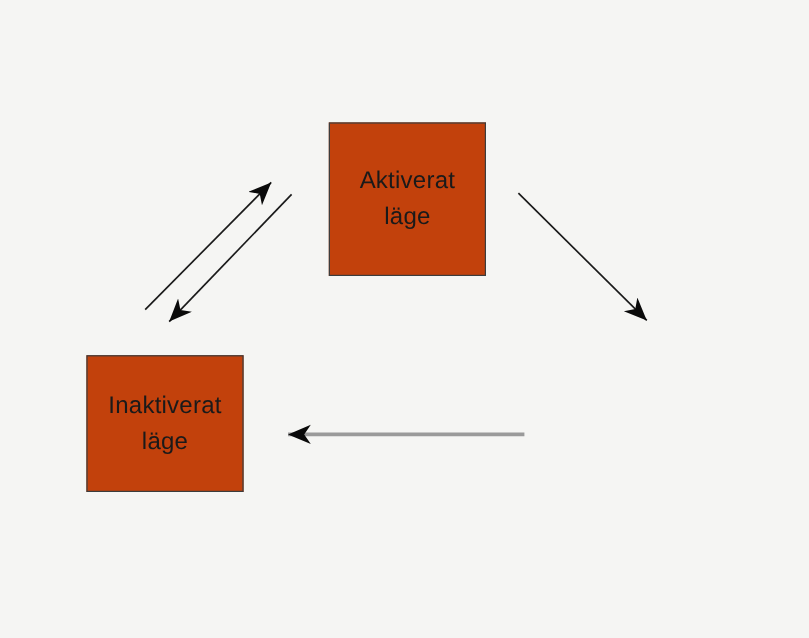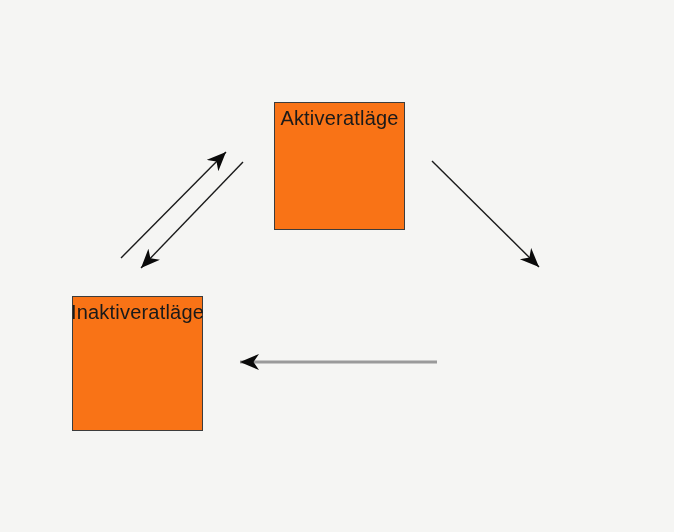--- a/index.html
+++ b/index.html
@@ -22,34 +22,35 @@
     position: absolute;
     left: 0;
     top: 0;
     width: 674px;
     height: 532px;
     pointer-events: none;
   }
   .node {
     position: absolute;
     box-sizing: border-box;
-    background: #f97316;
+    background: #c2410c;
     border: 1.5px solid #3c3c3c;
     display: flex;
-    flex-direction: row;
+    flex-direction: column;
+    align-items: center;
     justify-content: center;
     text-align: center;
     font-size: 20px;
     font-weight: 400;
     line-height: 30px;
     color: #1a1a1a;
     letter-spacing: 0.2px;
   }
   #node-aktiverat   { left: 274px; top: 102px; width: 131px; height: 128px; }
-  #node-inaktiverat { left:  72px; top: 296px; width: 131px; height: 135px; }
+  #node-inaktiverat { left:  72px; top: 296px; width: 131px; height: 114px; }
   #node-stoldlarm   { left: 468px; top: 296px; width: 130px; height: 129px; }
   .edge-thin  { stroke: #1a1a1a; stroke-width: 1.4; }
   .edge-thick { stroke: #9a9a9a; stroke-width: 3; }
 </style>
 </head>
 <body>
 
 <div class="stage">
 
   <svg class="arrow-layer" width="674" height="532" viewBox="0 0 674 532" xmlns="http://www.w3.org/2000/svg">

